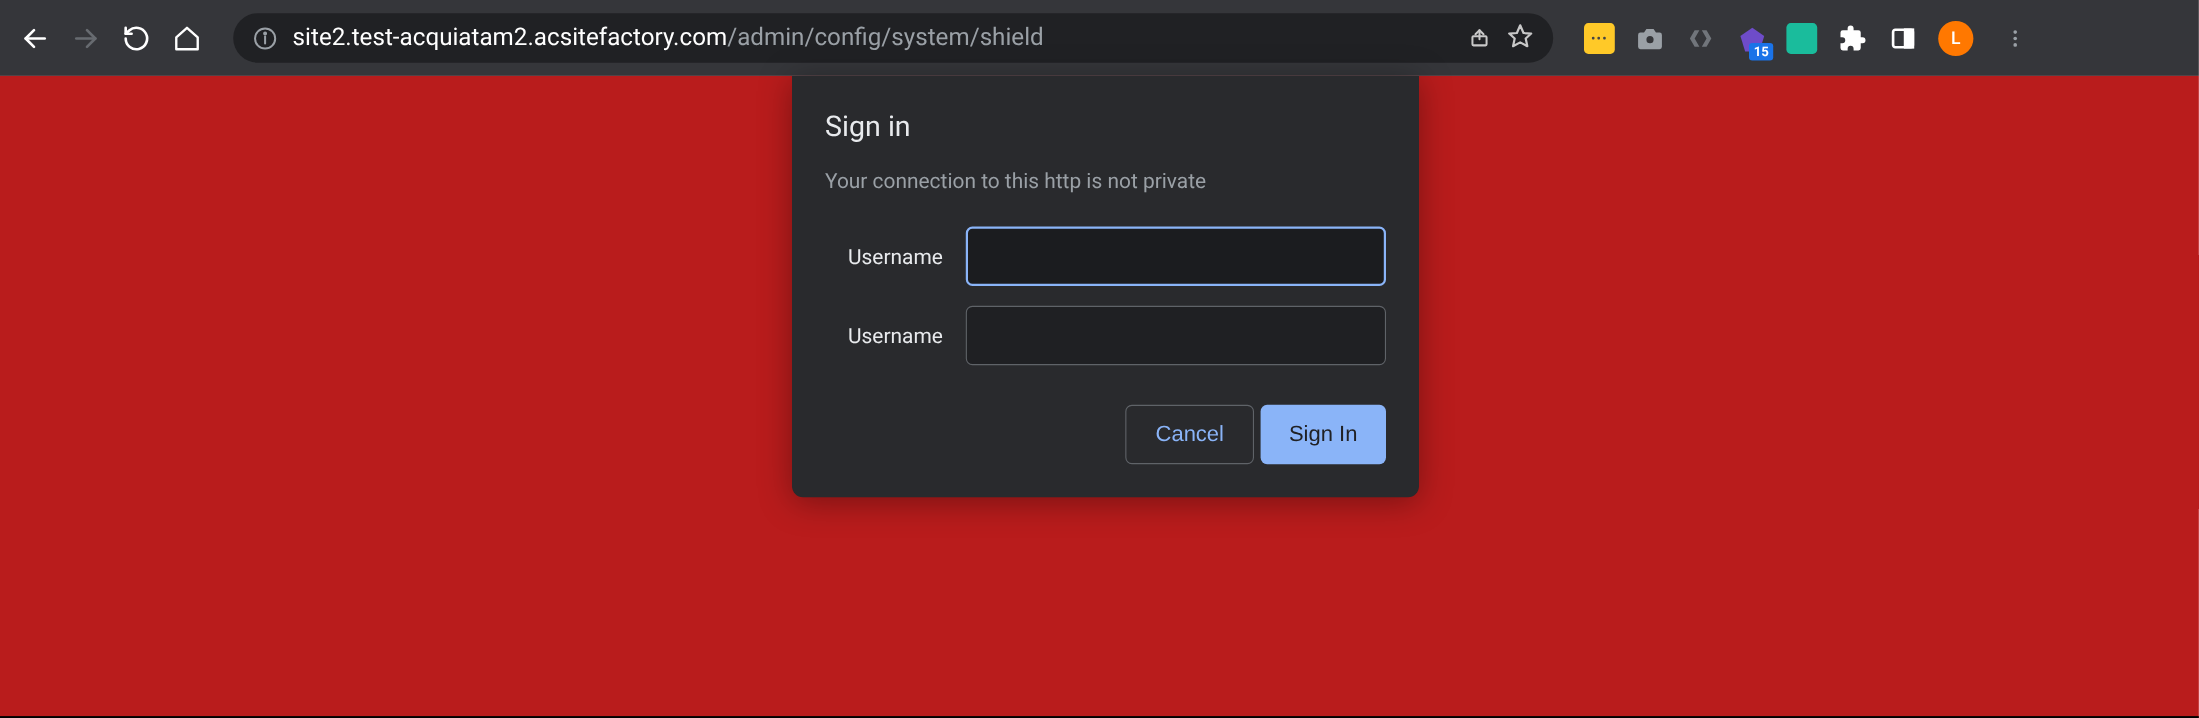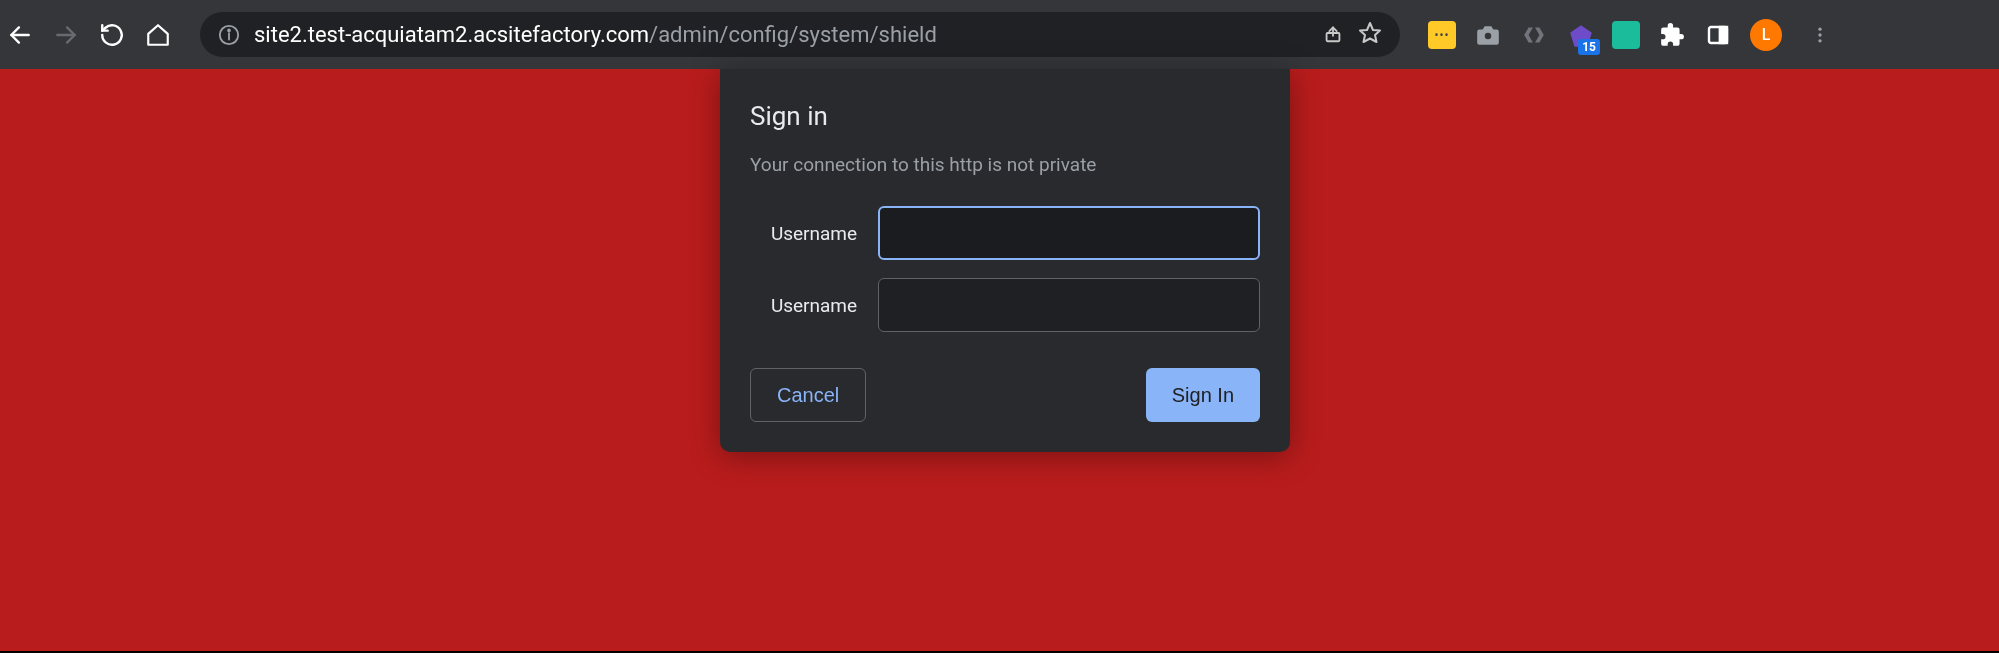--- a/index.html
+++ b/index.html
@@ -15,21 +15,21 @@
       font-family: -apple-system, BlinkMacSystemFont, "Segoe UI", Roboto, Arial, sans-serif;
       overflow: hidden;
     }
 
     
     .browser-toolbar {
       height: 69px;
       background: #35363a;
       display: flex;
       align-items: center;
-      padding: 0 6px;
+      padding: 0 18px;
       gap: 8px;
     }
 
     .nav-buttons {
       display: flex;
       align-items: center;
       gap: 18px;
       padding-right: 20px;
     }
 
@@ -243,22 +243,22 @@
       outline: none;
     }
 
     .field-input.focused {
       border: 2px solid #8ab4f8;
       background: #1b1c1f;
     }
 
     .dialog-actions {
       display: flex;
-      justify-content: space-between;
-      gap: 29px;
+      justify-content: flex-end;
+      gap: 6px;
       margin-top: 36px;
     }
 
     .btn {
       height: 54px;
       padding: 0 26px;
       border-radius: 6px;
       font-size: 20px;
       cursor: pointer;
       display: flex;

